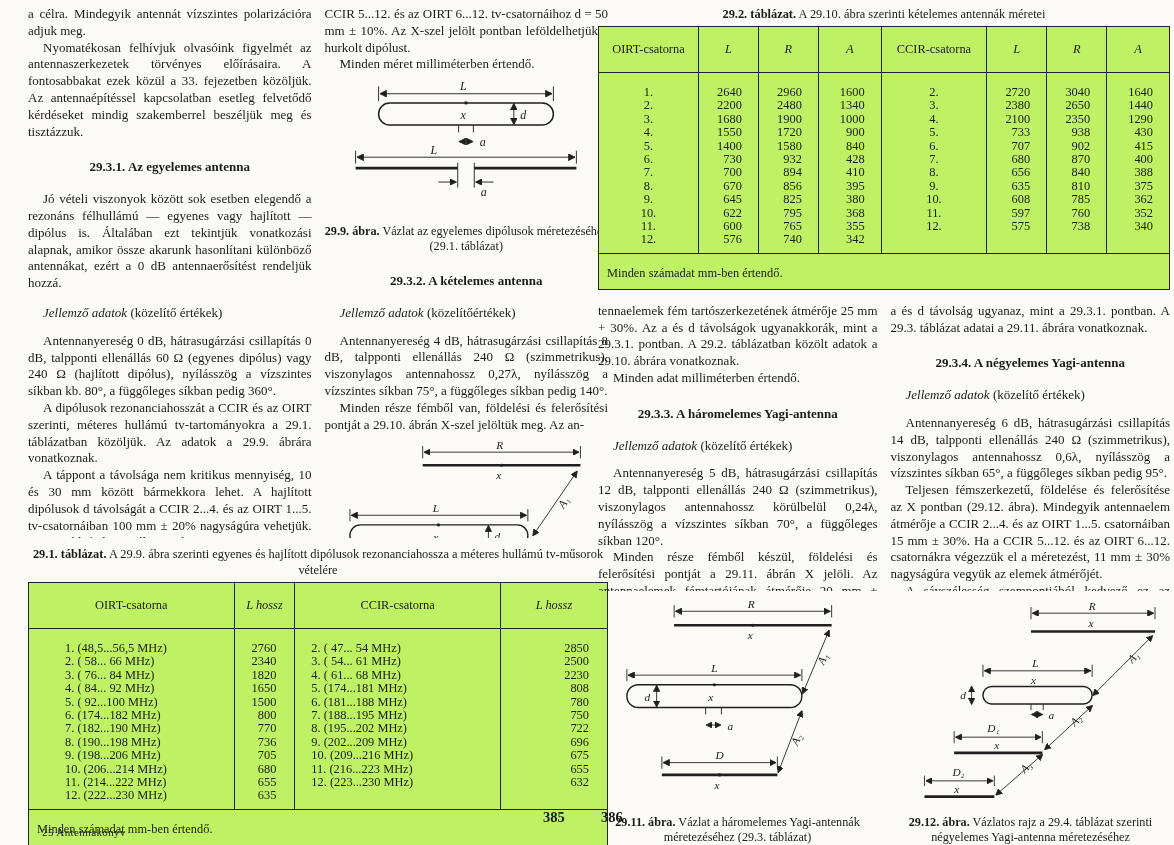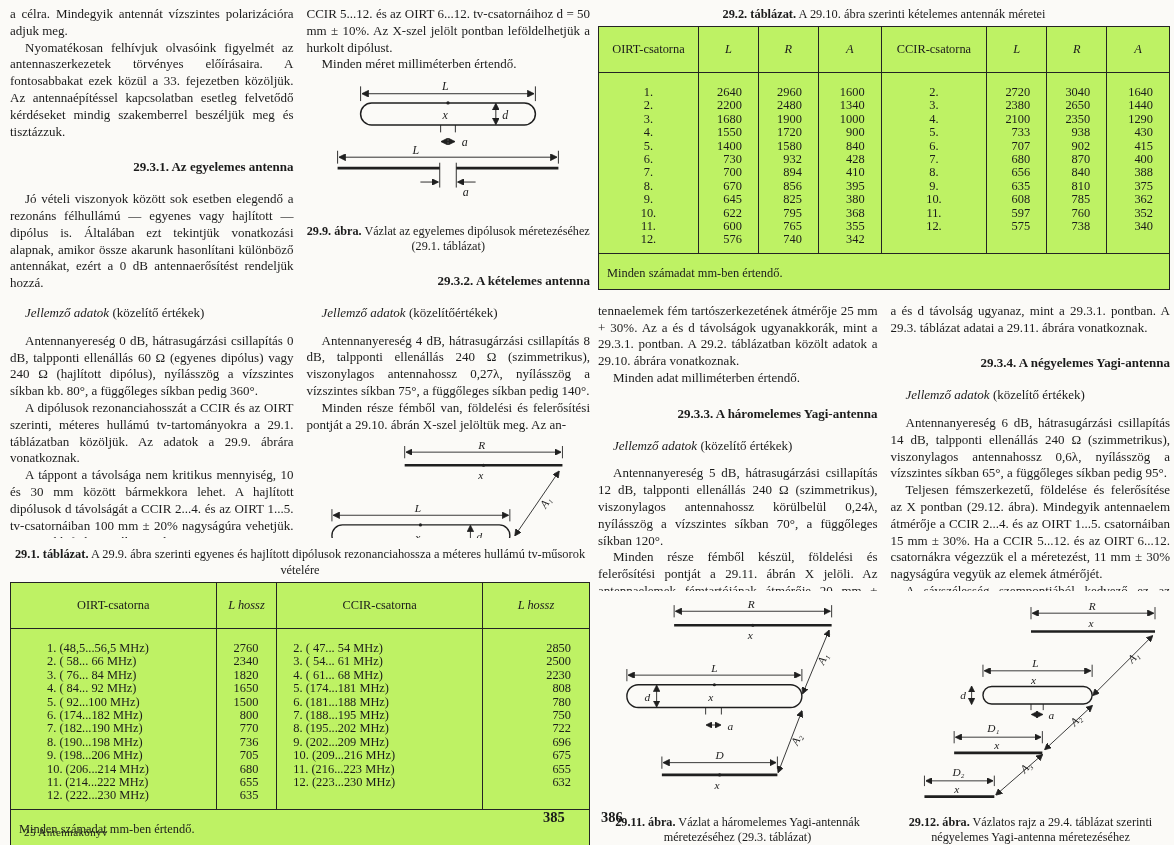--- a/index.html
+++ b/index.html
@@ -3,31 +3,31 @@
 <meta charset="utf-8">
 <style>
   html,body{margin:0;padding:0;}
   body{
     width:1174px;height:845px;position:relative;
     background:#fbfaf7;color:#1b1b1b;
     font-family:"Liberation Serif","DejaVu Serif",serif;
     overflow:hidden;
   }
   .page{position:absolute;top:6px;}
-  .page-left{left:10px;width:580px;}
+  .page-left{left:28px;width:580px;}
   .page-right{left:598px;width:572px;}
 
   .twocol{display:flex;gap:13px;overflow:hidden;}
   .page-left .twocol{height:532px;}
   .page-right .twocol{height:288px;margin-top:13px;}
   .col{flex:1 1 0;font-size:13px;line-height:16.8px;text-align:justify;}
 
   p{margin:0;text-indent:15px;}
   p.noind{text-indent:0;}
-  .section{text-align:right;font-weight:bold;font-size:13px;margin:19px 0 15px;text-indent:0;}
+  .section{text-align:center;font-weight:bold;font-size:13px;margin:19px 0 15px;text-indent:0;}
   .jell{margin:13px 0 11px;}
   .it{font-style:italic;}
 
   .figure{text-align:center;margin:6px 0 2px;}
   .figcap{font-size:12.2px;line-height:15px;text-align:center;margin:2px 0 0;text-indent:0;}
   .figcap b{font-weight:bold;}
 
   .tblcap{font-size:12.4px;line-height:16px;text-align:center;margin:8px 4px 4px;}
   .tblcap b{font-weight:bold;}
 

